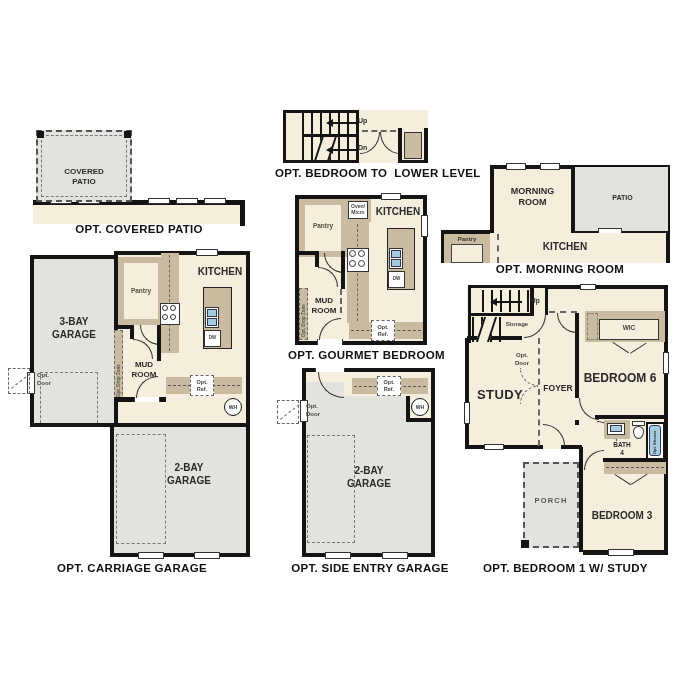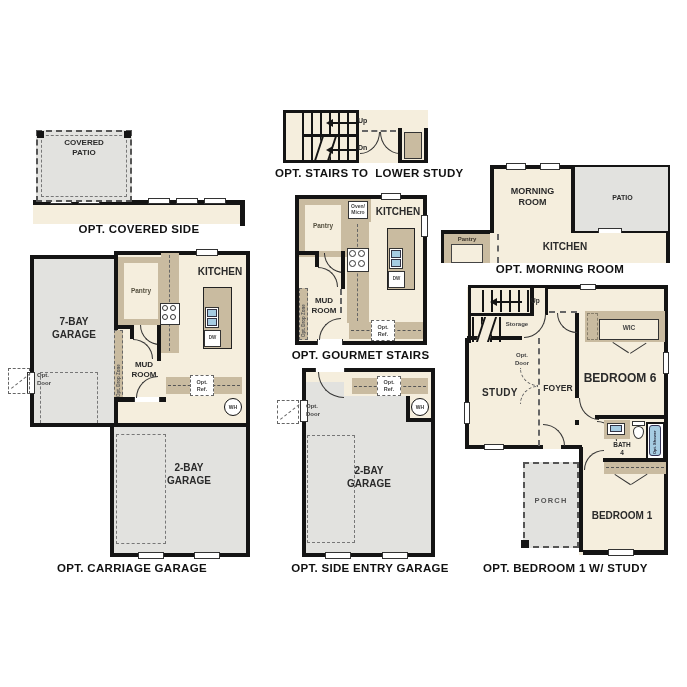--- a/index.html
+++ b/index.html
@@ -39,23 +39,23 @@
     <div class="win" style="left:50px;top:198px;width:22px;height:6px;"></div>
     <div class="win" style="left:78px;top:198px;width:22px;height:6px;"></div>
     <div class="win" style="left:148px;top:198px;width:22px;height:6px;"></div>
     <div class="win" style="left:176px;top:198px;width:22px;height:6px;"></div>
     <div class="win" style="left:204px;top:198px;width:22px;height:6px;"></div>
     <div class="wall" style="left:240px;top:200px;width:5px;height:26px;"></div>
     <div class="abs gray" style="left:36px;top:130px;width:96px;height:72px;border:2px dashed #555;"></div>
     <div class="abs" style="left:41px;top:135px;width:86px;height:62px;border:1px dashed #777;"></div>
     <div class="wall" style="left:37px;top:131px;width:7px;height:7px;"></div>
     <div class="wall" style="left:124px;top:131px;width:7px;height:7px;"></div>
-    <div class="lbl" style="left:46px;top:138px;width:76px;font-size:8px;">COVERED
+    <div class="lbl" style="left:46px;top:167px;width:76px;font-size:8px;">COVERED
 PATIO</div>
-    <div class="cap" style="left:33px;top:223px;width:212px;">OPT. COVERED SIDE</div>
+    <div class="cap" style="left:33px;top:223px;width:212px;">OPT. COVERED PATIO</div>
   </div>
 
   <div>
     <div class="abs cream" style="left:283px;top:110px;width:145px;height:53px;"></div>
     <div class="abs" style="left:283px;top:110px;width:76px;height:53px;border:3px solid #141414;"></div>
     <div class="abs treadsV" style="left:302px;top:113px;width:54px;height:21px;"></div>
     <div class="wall" style="left:302px;top:134px;width:54px;height:3px;"></div>
     <div class="abs treadsV" style="left:302px;top:137px;width:54px;height:23px;"></div>
     <div class="brk" style="left:318px;top:137px;width:11px;height:23px;"></div>
     <div class="wall" style="left:332px;top:122px;width:24px;height:2px;"></div>
@@ -64,21 +64,21 @@
     <div class="wall" style="left:332px;top:149px;width:24px;height:2px;"></div>
     <div class="arrowL" style="left:326px;top:146px;"></div>
     <div class="lbl" style="left:358px;top:144px;width:16px;font-size:7px;text-align:left;">Dn</div>
     <div class="dashline" style="left:362px;top:130px;width:34px;border-top:2px dashed #666;"></div>
     <div class="arc br" style="left:360px;top:132px;width:20px;height:22px;"></div>
     <div class="arc bl" style="left:380px;top:132px;width:20px;height:22px;"></div>
     <div class="wall" style="left:398px;top:128px;width:4px;height:35px;"></div>
     <div class="abs tan" style="left:404px;top:132px;width:18px;height:27px;border:1px solid #333;"></div>
     <div class="wall" style="left:424px;top:128px;width:4px;height:35px;"></div>
     <div class="wall" style="left:398px;top:160px;width:30px;height:3px;"></div>
-    <div class="cap" style="left:275px;top:167px;width:160px;">OPT. STAIRS TO  LOWER STUDY</div>
+    <div class="cap" style="left:275px;top:167px;width:160px;">OPT. BEDROOM TO  LOWER LEVEL</div>
   </div>
 
   <div>
     <div class="abs cream" style="left:490px;top:165px;width:85px;height:70px;border:4px solid #141414;border-bottom:2px dashed #555;"></div>
     <div class="win" style="left:506px;top:163px;width:20px;height:7px;"></div>
     <div class="win" style="left:540px;top:163px;width:20px;height:7px;"></div>
     <div class="lbl" style="left:495px;top:186px;width:75px;font-size:9px;">MORNING
 ROOM</div>
     <div class="abs gray" style="left:575px;top:165px;width:95px;height:70px;border-top:2px solid #141414;border-right:2px solid #141414;border-bottom:4px solid #141414;"></div>
     <div class="lbl" style="left:595px;top:194px;width:55px;font-size:7px;">PATIO</div>
@@ -129,27 +129,27 @@
     <div class="dashline" style="left:340px;top:289px;height:24px;border-left:2px dashed #666;"></div>
     <div class="lbl" style="left:303px;top:296px;width:42px;font-size:8px;">MUD
 ROOM</div>
     <div class="abs" style="left:317px;top:339px;width:26px;height:6px;background:#fff;border-left:1px solid #333;border-right:1px solid #333;"></div>
     <div class="arc tl" style="left:319px;top:318px;width:22px;height:22px;"></div>
     <div class="abs tan" style="left:349px;top:322px;width:74px;height:17px;"></div>
     <div class="dashline" style="left:351px;top:330px;width:70px;border-top:1.5px dashed #555;"></div>
     <div class="abs" style="left:371px;top:320px;width:24px;height:21px;background:#fff;border:1.5px dashed #666;"></div>
     <div class="lbl" style="left:371px;top:324px;width:24px;font-size:5.5px;color:#444;">Opt.
 Ref.</div>
-    <div class="cap" style="left:288px;top:349px;width:145px;">OPT. GOURMET STAIRS</div>
+    <div class="cap" style="left:288px;top:349px;width:145px;">OPT. GOURMET BEDROOM</div>
   </div>
 
   <div>
     <div class="abs cream" style="left:114px;top:251px;width:136px;height:172px;border-top:4px solid #141414;border-right:4px solid #141414;"></div>
     <div class="abs gray" style="left:30px;top:255px;width:88px;height:172px;border:4px solid #141414;"></div>
-    <div class="lbl" style="left:34px;top:316px;width:80px;font-size:10px;">7-BAY
+    <div class="lbl" style="left:34px;top:316px;width:80px;font-size:10px;">3-BAY
 GARAGE</div>
     <div class="win" style="left:27px;top:372px;width:8px;height:22px;"></div>
     <div class="abs" style="left:8px;top:368px;width:22px;height:26px;border:1.5px dashed #666;"></div>
     <div class="dashline" style="left:11px;top:388px;width:24px;border-top:1.5px dashed #666;transform:rotate(-38deg);transform-origin:left top;"></div>
     <div class="lbl" style="left:37px;top:372px;width:22px;font-size:6px;text-align:left;color:#444;">Opt.
 Door</div>
     <div class="abs" style="left:40px;top:372px;width:58px;height:51px;border:1.5px dashed #777;border-bottom:none;"></div>
     <div class="win" style="left:196px;top:249px;width:22px;height:7px;"></div>
     <div class="abs cream" style="left:118px;top:257px;width:46px;height:68px;border:6px solid #c9bba0;"></div>
     <div class="lbl" style="left:118px;top:287px;width:46px;font-size:6.5px;color:#55503f;">Pantry</div>
@@ -263,21 +263,21 @@
     <div class="abs" style="left:587px;top:313px;width:11px;height:27px;border:1.5px dashed #887f6b;"></div>
     <div class="abs cream" style="left:599px;top:319px;width:60px;height:21px;border:1px solid #333;"></div>
     <div class="lbl" style="left:599px;top:324px;width:60px;font-size:6.5px;color:#444;">WIC</div>
     <div class="vline" style="left:613px;top:342px;width:19px;transform:rotate(33deg);transform-origin:0 0;"></div>
     <div class="vline" style="left:630px;top:353px;width:19px;transform:rotate(-33deg);transform-origin:0 0;"></div>
 
     <div class="lbl" style="left:577px;top:371px;width:86px;font-size:12px;white-space:nowrap;">BEDROOM 6</div>
     <div class="abs cream" style="left:575px;top:398px;width:4px;height:22px;"></div>
     <div class="arc bl" style="left:579px;top:398px;width:20px;height:22px;"></div>
 
-    <div class="lbl" style="left:472px;top:387px;width:56px;font-size:10px;letter-spacing:.4px;">STUDY</div>
+    <div class="lbl" style="left:472px;top:387px;width:56px;font-size:13px;letter-spacing:.4px;">STUDY</div>
     <div class="dashline" style="left:538px;top:338px;height:108px;border-left:2px dashed #666;"></div>
     <div class="lbl" style="left:508px;top:352px;width:28px;font-size:6px;color:#444;">Opt.
 Door</div>
     <div class="arc bl darc" style="left:520px;top:368px;width:18px;height:18px;"></div>
     <div class="arc tl darc" style="left:520px;top:386px;width:18px;height:18px;"></div>
     <div class="lbl" style="left:539px;top:383px;width:38px;font-size:8.5px;">FOYER</div>
     <div class="abs cream" style="left:543px;top:445px;width:18px;height:4px;"></div>
     <div class="arc tr" style="left:543px;top:424px;width:22px;height:22px;"></div>
 
     <div class="arc tr" style="left:597px;top:421px;width:20px;height:20px;"></div>
@@ -290,21 +290,21 @@
 4</div>
     <div class="abs" style="left:646px;top:422px;width:19px;height:38px;background:#fff;border:2px solid #141414;"></div>
     <div class="abs" style="left:649px;top:425px;width:12px;height:31px;background:#a6cce2;border:1px solid #335;border-radius:3px;"></div>
     <div class="vtxt" style="left:652px;top:454px;font-size:4px;color:#223;">Opt. Shower</div>
 
     <div class="abs tan" style="left:604px;top:462px;width:62px;height:12px;"></div>
     <div class="dashline" style="left:606px;top:467px;width:58px;border-top:1.5px dashed #555;"></div>
     <div class="vline" style="left:615px;top:474px;width:19px;transform:rotate(33deg);transform-origin:0 0;"></div>
     <div class="vline" style="left:631px;top:484px;width:19px;transform:rotate(-33deg);transform-origin:0 0;"></div>
     <div class="arc tl" style="left:584px;top:450px;width:20px;height:20px;"></div>
-    <div class="lbl" style="left:579px;top:510px;width:86px;font-size:10px;white-space:nowrap;">BEDROOM 1</div>
+    <div class="lbl" style="left:579px;top:510px;width:86px;font-size:10px;white-space:nowrap;">BEDROOM 3</div>
 
     <div class="abs gray" style="left:523px;top:462px;width:56px;height:86px;border:2px dashed #555;"></div>
     <div class="wall" style="left:521px;top:540px;width:8px;height:8px;"></div>
     <div class="lbl" style="left:523px;top:496px;width:56px;font-size:7.5px;letter-spacing:1.2px;color:#555;">PORCH</div>
     <div class="cap" style="left:483px;top:562px;width:162px;">OPT. BEDROOM 1 W/ STUDY</div>
   </div>
 
 </div>
 
 </body></html>

